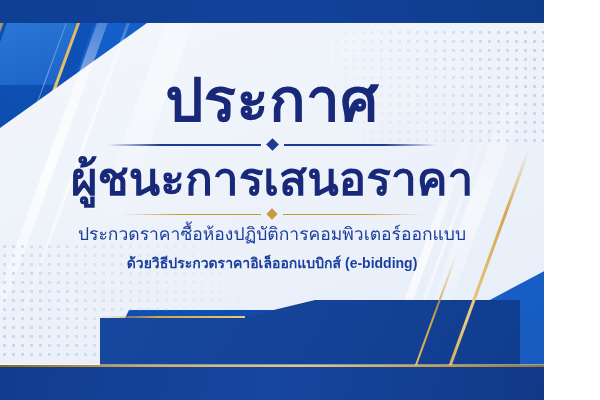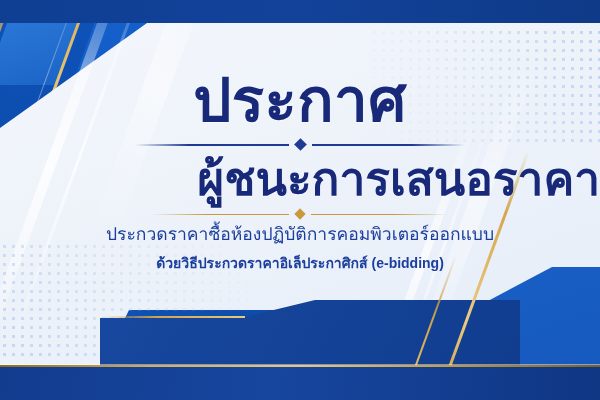--- a/index.html
+++ b/index.html
@@ -7,21 +7,21 @@
     margin: 0;
     padding: 0;
     background: #ffffff;
   }
   body {
     font-family: "Liberation Sans", "DejaVu Sans", sans-serif;
   }
 
   #banner {
     position: relative;
-    width: 600px;
+    width: 544px;
     height: 400px;
     overflow: hidden;
     background: #14b8a6;
   }
 
   
   .layer { position: absolute; top: 0; left: 0; width: 600px; height: 400px; }
 
   
   .bg-base {
@@ -257,21 +257,20 @@
   }
   .divider-gold .gem { background: #c89a3c; width: 8px; height: 8px; }
 
   .title-sub {
     font-size: 46px;
     font-weight: 700;
     line-height: 1.05;
     color: #18297a;
     margin: 0;
     text-shadow: 0 1px 0 rgba(255,255,255,.6);
-    text-align: right;
   }
 
   .desc-1 {
     font-size: 17.5px;
     font-weight: 400;
     color: #1c3f9e;
     margin: 6px 0 0 0;
     line-height: 1.25;
   }
   .desc-2 {
@@ -333,16 +332,16 @@
     <h2 class="title-sub">ผู้ชนะการเสนอราคา</h2>
 
     <div class="divider divider-gold">
       <span class="rule"></span>
       <span class="gem"></span>
       <span class="rule right"></span>
     </div>
 
     <p class="desc-1">ประกวดราคาซื้อห้องปฏิบัติการคอมพิวเตอร์ออกแบบ</p>
 
-    <p class="desc-2">ด้วยวิธีประกวดราคาอิเล็ประกาศิกส์ (e-bidding)</p>
+    <p class="desc-2">ด้วยวิธีประกวดราคาอิเล็ออกแบบิกส์ (e-bidding)</p>
   </div>
 
 </div>
 
 </body></html>

